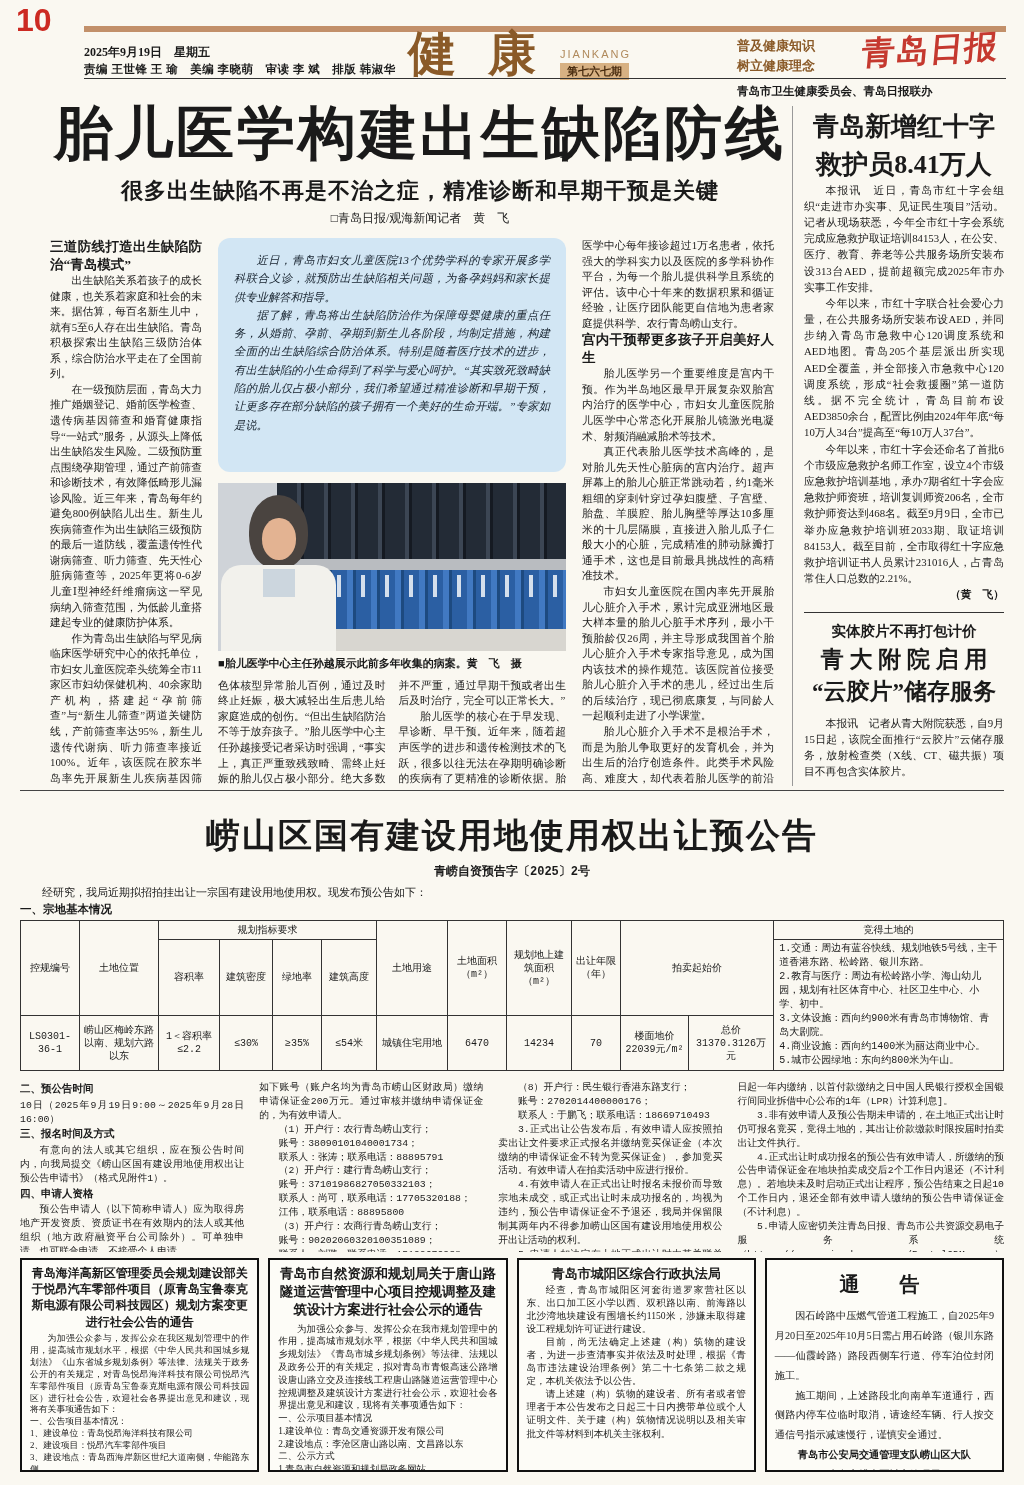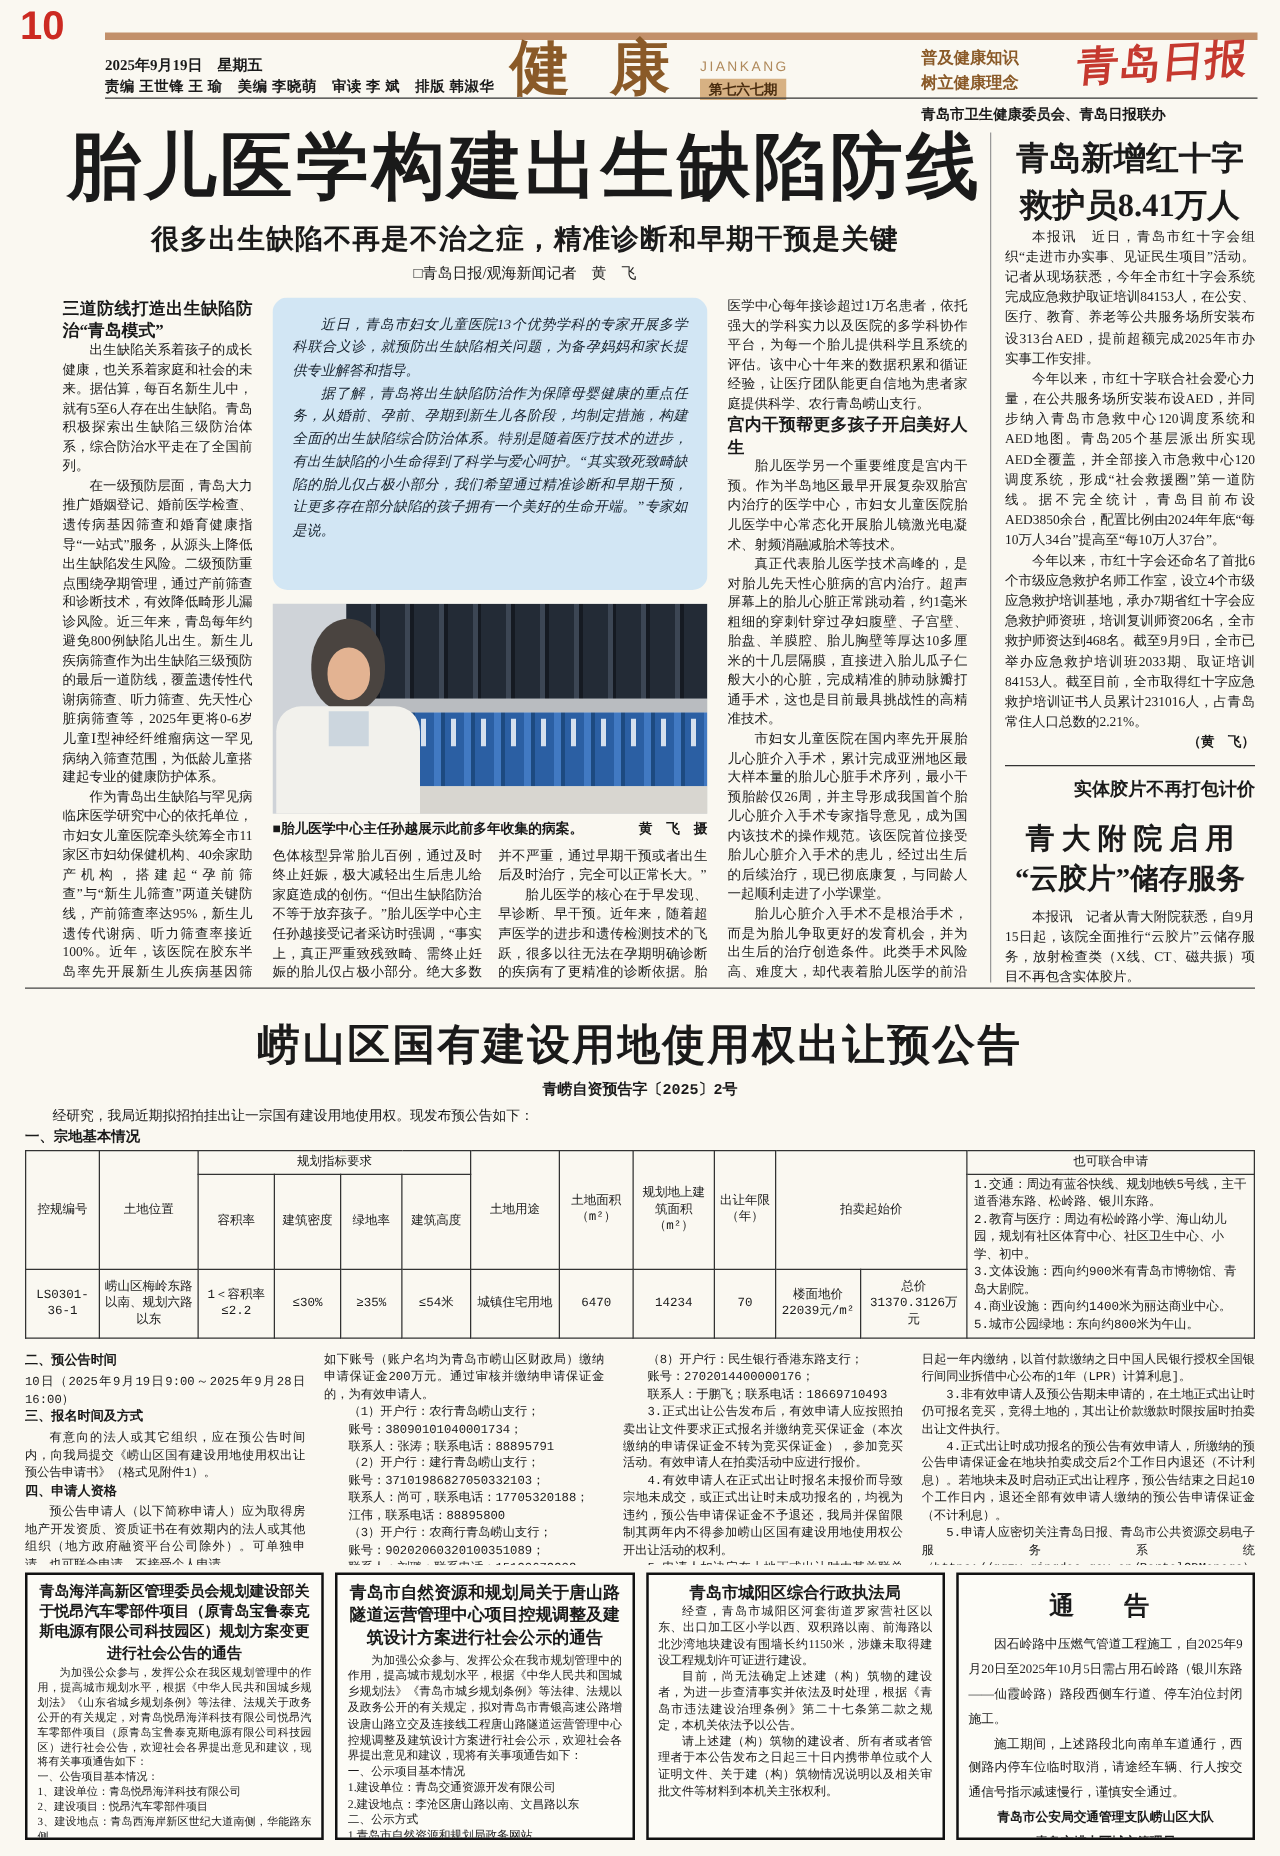--- a/index.html
+++ b/index.html
@@ -34,35 +34,35 @@
   .ph-shelf{position:absolute;left:13%;top:45%;right:0;height:7%;background:#b9bcc0;}
   .ph-mid{position:absolute;left:19%;top:52%;right:0;height:35%;
           background:repeating-linear-gradient(90deg,#2b5fa3 0 15px,#4179c2 15px 21px,#1d4a80 21px 24px);}
   .ph-labels{position:absolute;left:19%;top:55%;right:0;height:13%;opacity:.9;
           background:repeating-linear-gradient(90deg,transparent 0 5px,#e8eef5 5px 9px,transparent 9px 24px);}
   .ph-bottom{position:absolute;left:13%;bottom:0;right:0;height:13%;background:#d8d6d0;}
   .ph-hair{position:absolute;left:9%;top:7%;width:17%;height:44%;background:#4a4440;border-radius:50% 50% 45% 45%;}
   .ph-face{position:absolute;left:12.5%;top:21%;width:10%;height:25%;background:#e3b392;border-radius:48%;}
   .ph-coat{position:absolute;left:1%;top:49%;width:33%;height:51%;background:#f2f1ec;border-radius:20px 20px 0 0;}
   .ph-shirt{position:absolute;left:13%;top:51%;width:9%;height:17%;background:#ccd6de;}
-  .caption-row{display:flex;justify-content:space-between;font-size:11px;font-weight:bold;margin:5px 0 6px;}
+  .caption-row{display:flex;font-size:11px;font-weight:bold;margin:5px 0 6px;}
   .colB-split{display:grid;grid-template-columns:1fr 1fr;grid-column-gap:13px;height:108px;overflow:hidden;}
   .li-p{text-indent:2em;margin:0;}
   .li-n{text-indent:0;margin:0;}
   .li-h{font-weight:bold;text-indent:0;margin:6px 0 5px;font-size:13.5px;line-height:1.3;}
   .li-r{text-align:right;font-weight:bold;text-indent:0;margin:0;}
   .li-c{text-align:center;font-weight:bold;text-indent:0;margin:2px 0;}
   
   .sidebar{left:792px;top:106px;width:212px;height:680px;border-left:1px solid #999;padding-left:11px;box-sizing:border-box;overflow:hidden;}
   .s1-title{font-size:26px;font-weight:900;text-align:center;line-height:1.3;margin-top:4px;}
   .s1-sub{font-size:14.5px;font-weight:bold;text-align:center;margin:8px 0 9px;}
   .side-body{font-size:10.8px;line-height:1.5;text-align:justify;}
   .side-body p{margin:0;}
   .side-div{border-top:1px solid #333;margin:10px 0 9px;}
-  .s2-kicker{font-size:14.5px;font-weight:bold;text-align:right;margin-bottom:14px;}
+  .s2-kicker{font-size:14.5px;font-weight:bold;text-align:center;margin-bottom:3px;}
   .s2-title{font-size:23px;font-weight:900;text-align:center;line-height:1.35;margin-bottom:8px;}
   
   .land{left:20px;top:790px;width:984px;height:462px;border-top:1.5px solid #444;padding-top:20px;box-sizing:border-box;overflow:hidden;font-family:Liberation Mono, monospace;}
   .land-title{text-align:center;font-size:34px;font-weight:900;letter-spacing:2px;margin:2px 0 4px;}
   .land-docno{text-align:center;font-size:12px;font-weight:bold;margin-bottom:5px;}
   .land-intro{font-size:11px;text-indent:2em;margin:0;}
   .land-sec1{font-size:11.5px;font-weight:bold;margin:2px 0 3px;}
   table.land-t{width:100%;border-collapse:collapse;font-size:10px;line-height:1.3;}
   .land-t th,.land-t td{border:1px solid #333;padding:1px 3px;text-align:center;font-weight:normal;vertical-align:middle;}
   .land-t .around-cell{text-align:left;vertical-align:top;padding:2px 5px;}
@@ -180,21 +180,21 @@
     <tbody>
         <tr>
       <th rowspan="2" style="width:52px">控规编号</th>
       <th rowspan="2" style="width:72px">土地位置</th>
       <th colspan="4">规划指标要求</th>
       <th rowspan="2" style="width:64px">土地用途</th>
       <th rowspan="2" style="width:52px">土地面积（m²）</th>
       <th rowspan="2" style="width:58px">规划地上建筑面积（m²）</th>
       <th rowspan="2" style="width:42px">出让年限（年）</th>
       <th rowspan="2" colspan="2" style="width:130px">拍卖起始价</th>
-      <th style="height:16px">也可联合申请</th>
+      <th style="height:16px">竞得土地的</th>
     </tr>
     <tr>
       <th style="width:54px">容积率</th>
       <th style="width:46px">建筑密度</th>
       <th style="width:42px">绿地率</th>
       <th style="width:48px">建筑高度</th>
       <td rowspan="2" class="around-cell">
             <p class="li-n">1.交通：周边有蓝谷快线、规划地铁5号线，主干道香港东路、松岭路、银川东路。</p>
             <p class="li-n">2.教育与医疗：周边有松岭路小学、海山幼儿园，规划有社区体育中心、社区卫生中心、小学、初中。</p>
             <p class="li-n">3.文体设施：西向约900米有青岛市博物馆、青岛大剧院。</p>

